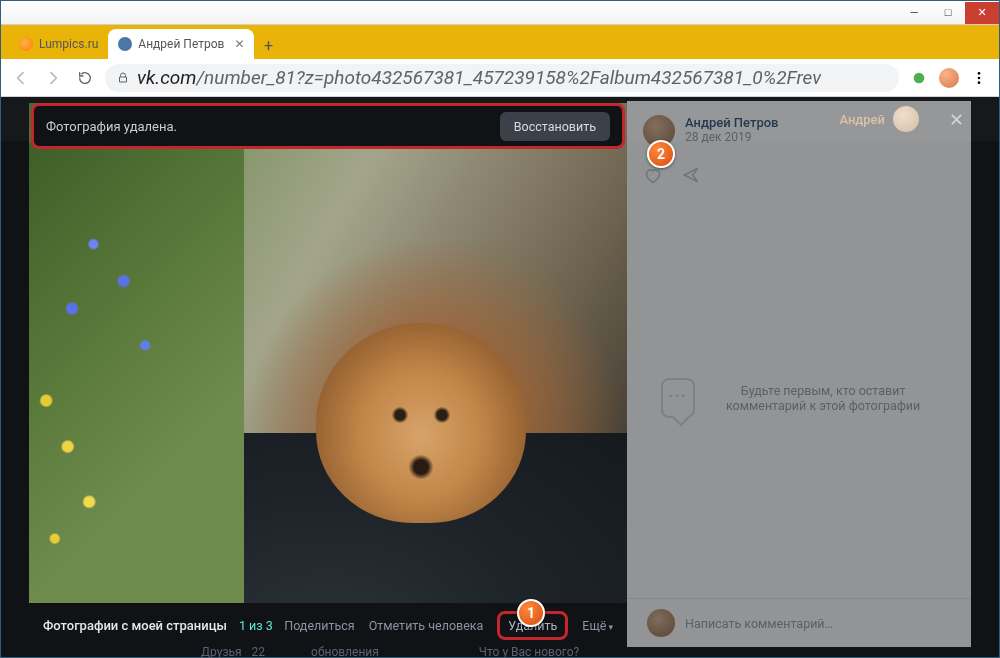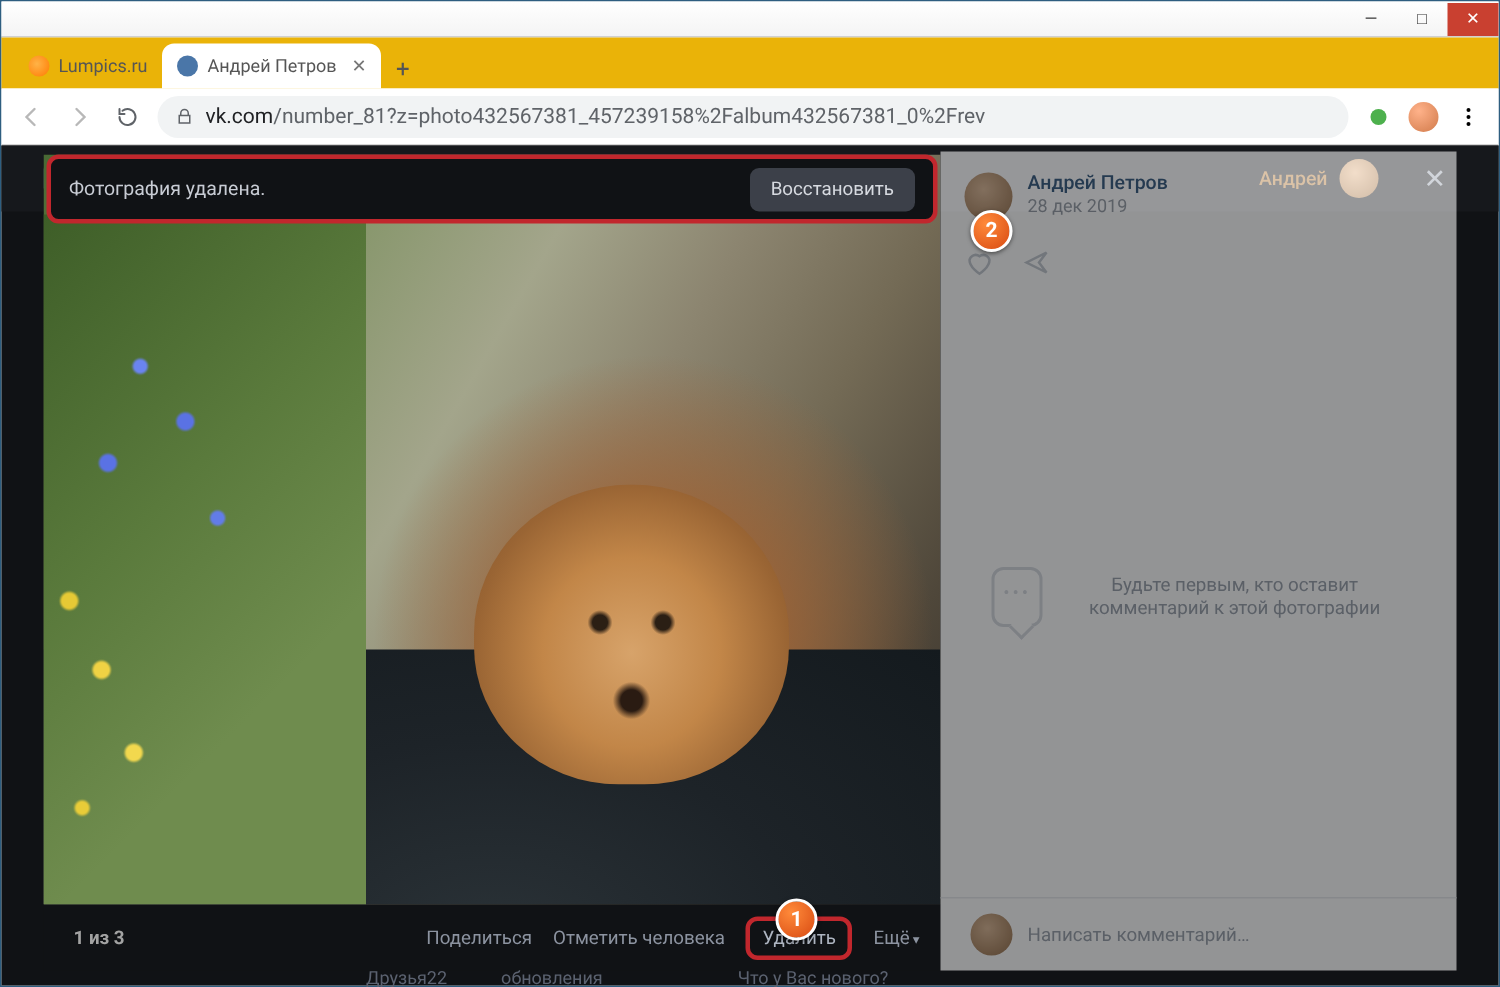--- a/index.html
+++ b/index.html
@@ -21,21 +21,21 @@
 .favicon { width: 14px; height: 14px; border-radius: 50%; display: inline-block; }
 .fav-lumpics { background: radial-gradient(circle at 40% 40%, #ffb347, #ff7a00); }
 .fav-vk { background: #4a76a8; }
 .tab-close { font-size: 12px; color: #777; margin-left: 4px; }
 .newtab { width: 28px; height: 28px; display: flex; align-items: center; justify-content: center; color: #555; font-size: 16px; }
 
 
 .addrbar { height: 38px; background: #fff; display: flex; align-items: center; padding: 0 8px; gap: 8px; border-bottom: 1px solid #d4d4d4; }
 .nav-btn { width: 24px; height: 24px; display: flex; align-items: center; justify-content: center; color: #5f6368; }
 .nav-btn.dis { color: #b8b8b8; }
-.urlbox { flex: 1; height: 28px; background: #f1f3f4; border-radius: 14px; display: flex; align-items: center; padding: 0 12px; gap: 8px; font-size: 14px; color: #202124; }
+.urlbox { flex: 1; height: 28px; background: #f1f3f4; border-radius: 14px; display: flex; align-items: center; padding: 0 12px; gap: 8px; font-size: 19px; color: #202124; font-style: italic; }
 .lock { color: #5f6368; font-size: 12px; }
 .url-text { color: #5f6368; white-space: nowrap; overflow: hidden; }
 .url-text .domain { color: #202124; }
 .addr-icon { width: 20px; height: 20px; border-radius: 50%; }
 .addr-avatar { background: radial-gradient(circle at 35% 30%, #ffb28a, #d17a4a); }
 
 
 .page { flex: 1; position: relative; background: #101215; }
 
 
@@ -90,21 +90,21 @@
  radial-gradient(circle at 8% 56%, #e6c935 0 5px, transparent 7px),
  radial-gradient(circle at 28% 78%, #f2d84e 0 5px, transparent 7px),
  radial-gradient(circle at 12% 86%, #e8cc38 0 4px, transparent 6px),
  linear-gradient(135deg,#3e5e28,#5a7a3c 40%,#6f8c4e 70%);
  mix-blend-mode:normal;
 }
 
 
 .ph-bottom { height:44px; background:#101215; display:flex; align-items:center; padding:0 14px; color:#9ea6b3; font-size:12.5px; gap:6px;}
 .album-name{ color:#e4e7ec; font-size:13px; font-weight:500;}
-.counter{ color:#a3a3a3; margin-left:6px;font-weight:bold;}
+.counter{ color:#5eead4; margin-left:6px;}
 .ph-actions{ margin-left:auto; display:flex; gap:14px; align-items:center;}
 .ph-action{ color:#8c93a0;}
 .delete-wrap{ border:3px solid #c1272d; border-radius:8px; padding:4px 8px; background:#101215; display:flex; align-items:center; gap:2px;}
 .delete-wrap .ph-action{ color:#aeb5c1;}
 .chev{ font-size:9px; margin-left:2px;}
 
 
 .sb-head{ padding:14px 16px; display:flex; gap:10px;}
 .sb-avatar{ width:32px; height:32px; border-radius:50%; background: radial-gradient(circle at 40% 35%, #e3b68a, #9c6d3f);}
 .sb-name{ color:#2a5885; font-size:13px; font-weight:500;}
@@ -112,21 +112,21 @@
 .sb-react{ padding:4px 16px 12px; display:flex; gap:18px; color:#c1c8d2;}
 .sb-empty{ flex:1; display:flex; flex-direction:row; align-items:center; justify-content:center; color:#97a0ad; font-size:12.5px; text-align:center; padding:0 34px; gap:14px;}
 .comment-icon{ width:52px; height:40px; border:2px solid #d5dae2; border-radius:8px; position:relative;}
 .comment-icon::after{content:"•••"; position:absolute; left:0; right:0; top:8px; text-align:center; color:#d5dae2; letter-spacing:2px;}
 .comment-icon::before{content:""; position:absolute; left:12px; bottom:-8px; width:10px; height:10px; border-left:2px solid #d5dae2; border-bottom:2px solid #d5dae2; transform:rotate(-45deg); background:#fff;}
 .sb-input{ border-top:1px solid #e7eaee; padding:10px 20px; display:flex; gap:10px; align-items:center;}
 .sb-input-av{ width:28px; height:28px; border-radius:50%; background: radial-gradient(circle at 40% 35%, #e3b68a, #9c6d3f);}
 .sb-input-field{ color:#97a0ad; font-size:12.5px;}
 
 
-.bg-dim{ position:absolute; left:200px; bottom:0; color:#5b6270; font-size:12px; display:flex; margin-left:43px;}
+.bg-dim{ position:absolute; left:200px; bottom:0; color:#5b6270; font-size:12px; display:flex; gap:10px;}
 
 
 .badge{ position:absolute; width:28px; height:28px; border-radius:50%; background: radial-gradient(circle at 35% 30%, #ff8a3a, #d84a12); border:2px solid #fff; color:#fff; font-weight:bold; display:flex; align-items:center; justify-content:center; font-size:14px; box-shadow:0 1px 3px rgba(0,0,0,.5); z-index:20;}
 .badge-2{ top:39px; left:618px;}
 .badge-1{ bottom:20px; left:488px;}
 
 svg{ display:block;}
 </style>
 </head>
 <body>
@@ -241,20 +241,21 @@
         </div>
 
         <div class="photo-area">
           <div class="photo-img">
             <div class="dark-rocks"></div>
             <div class="flowers-left"></div>
           </div>
         </div>
 
         <div class="ph-bottom">
+          <span class="album-name">Фотографии с моей страницы</span>
           <span class="counter">1 из 3</span>
           <div class="ph-actions">
             <span class="ph-action">Поделиться</span>
             <span class="ph-action">Отметить человека</span>
             <span class="delete-wrap">
               <span class="ph-action">Удалить</span>
             </span>
             <span class="ph-action"><span>Ещё</span><span class="chev">▾</span></span>
           </div>
         </div>

